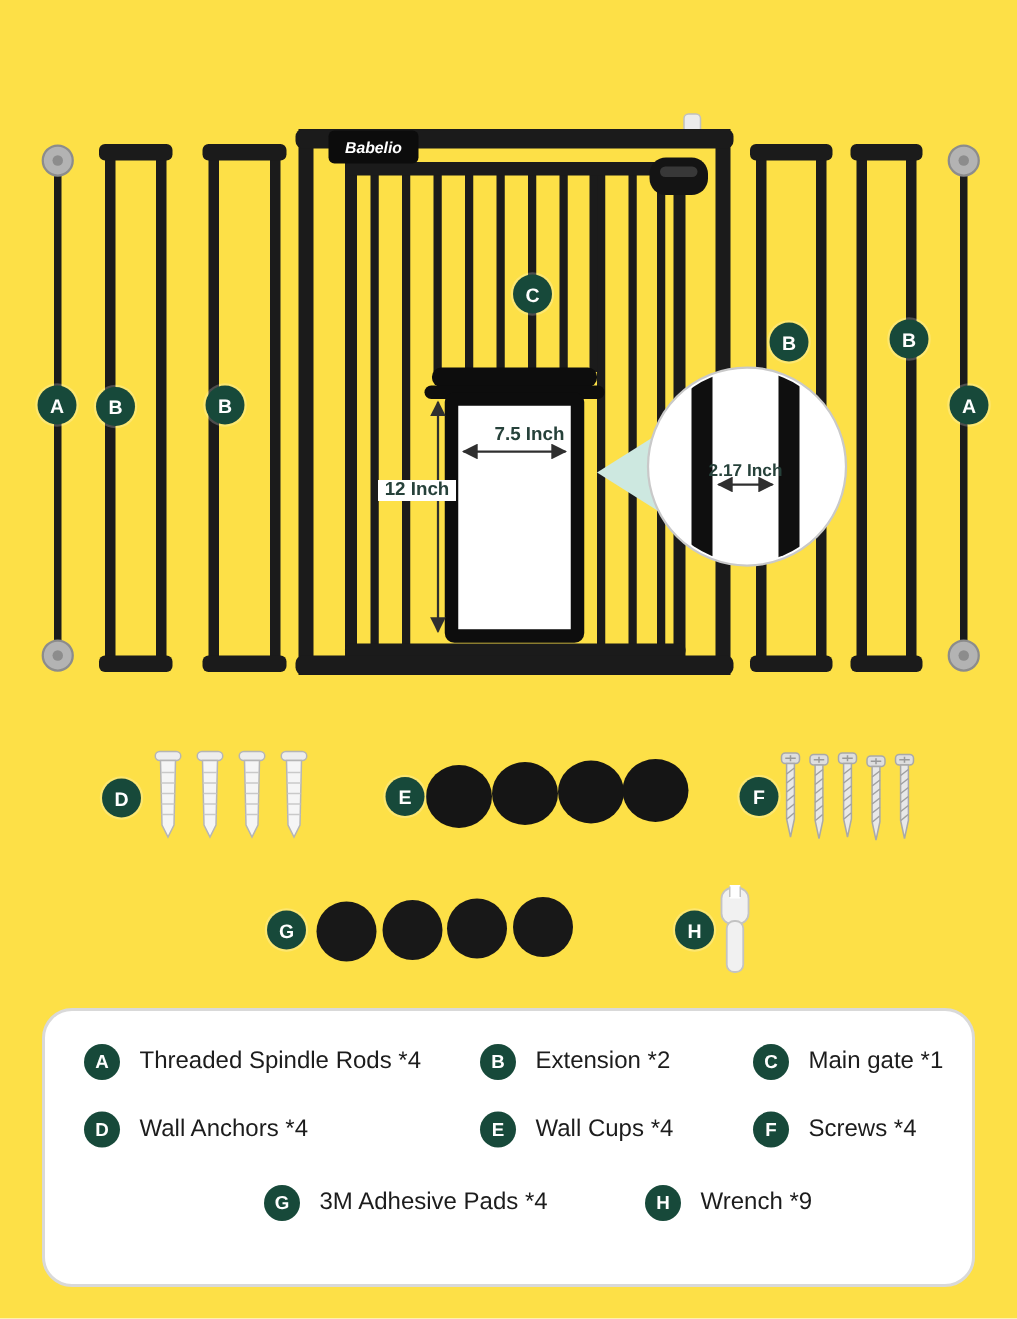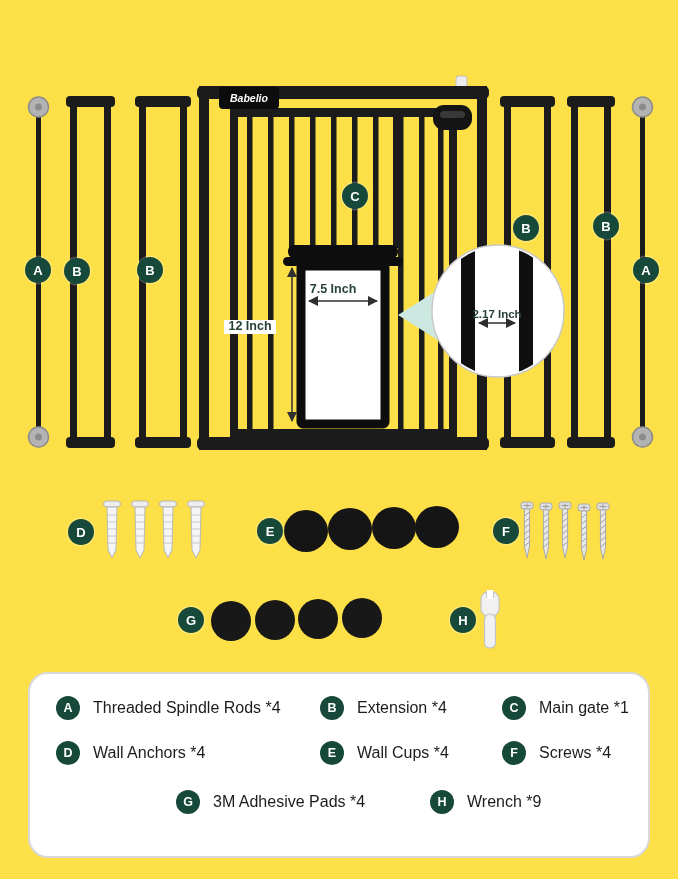--- a/index.html
+++ b/index.html
@@ -215,32 +215,32 @@
   <div class="badge" style="left:513px;top:215px">B</div>
   <div class="badge" style="left:593px;top:213px">B</div>
   <div class="badge" style="left:633px;top:257px">A</div>
 
   <div class="badge" style="left:68px;top:519px">D</div>
   <div class="badge" style="left:257px;top:518px">E</div>
   <div class="badge" style="left:493px;top:518px">F</div>
   <div class="badge" style="left:178px;top:607px">G</div>
   <div class="badge" style="left:450px;top:607px">H</div>
 
-  <div class="measure" style="left:295px;top:283px;width:76px">7.5 Inch</div>
-  <div class="measure" style="left:224px;top:320px;width:52px;background:#fff">12 Inch</div>
+  <div class="measure" style="left:315px;top:283px;width:76px">7.5 Inch</div>
+  <div class="measure" style="left:252px;top:320px;width:52px;background:#fff">12 Inch</div>
   <div class="measure" style="left:457px;top:308px;width:80px;font-size:11.5px">2.17 Inch</div>
 
   <div class="legend-box">
     <div class="legend-item" style="left:26px;top:22px">
       <span class="badge-l">A</span>
       <span class="txt">Threaded Spindle Rods *4</span>
     </div>
     <div class="legend-item" style="left:290px;top:22px">
       <span class="badge-l">B</span>
-      <span class="txt">Extension *4</span>
+      <span class="txt">Extension *2</span>
     </div>
     <div class="legend-item" style="left:472px;top:22px">
       <span class="badge-l">C</span>
       <span class="txt">Main gate *1</span>
     </div>
     <div class="legend-item" style="left:26px;top:67px">
       <span class="badge-l">D</span>
       <span class="txt">Wall Anchors *4</span>
     </div>
     <div class="legend-item" style="left:290px;top:67px">

